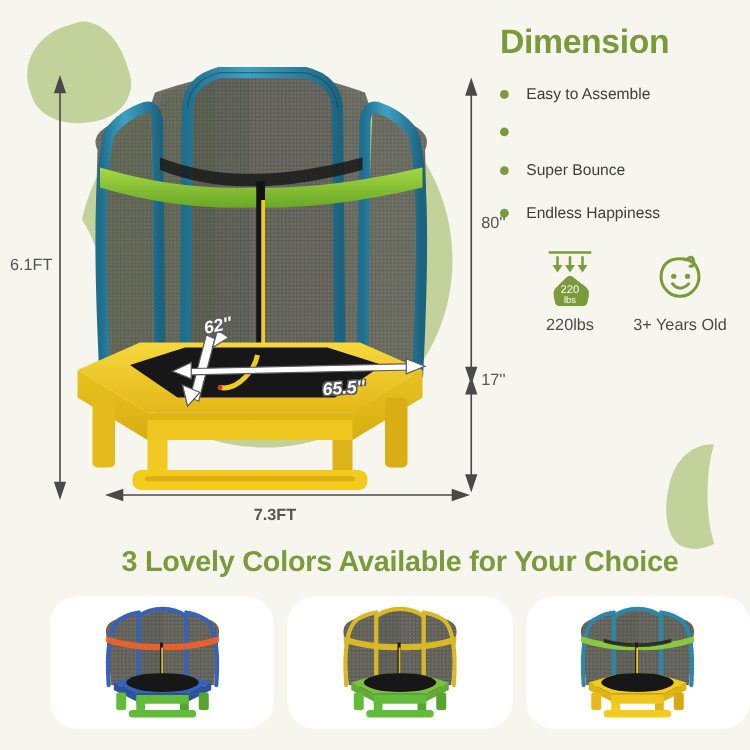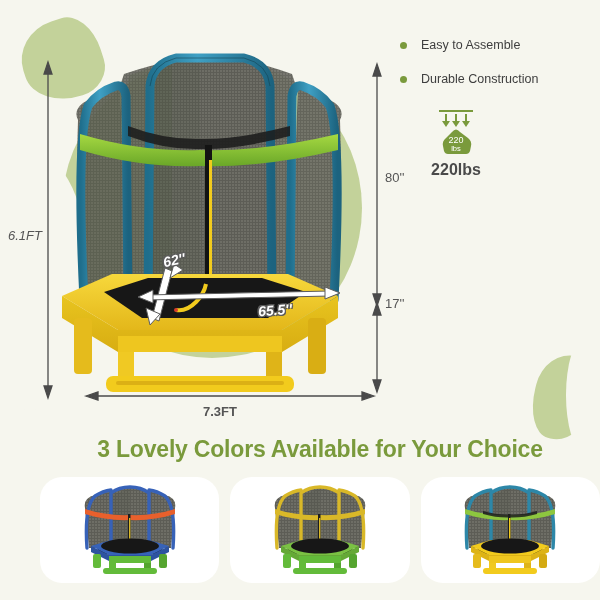--- a/index.html
+++ b/index.html
@@ -53,32 +53,32 @@
   }
   .bullet-dot {
     width:7px; height:7px; border-radius:50%;
     background:#7a9a3c; flex:0 0 auto; margin-right:14px;
   }
   .bullet-label { font-size:12.5px; color:#3e3e3e; }
 
   .badges { display:flex; margin-top:14px; padding-left:12px; }
   .badge { width:88px; text-align:center; }
   .badge-art { height:48px; display:flex; align-items:flex-end; justify-content:center;text-align:right; }
-  .badge-caption { font-size:16px; color:#4a4a4a; margin-top:7px;font-weight:bold; }
+  .badge-caption { font-size:13px; color:#4a4a4a; margin-top:7px; }
 
   
   #product-illustration {
     position:absolute; left:0; top:0; width:400px; height:432px; z-index:3;
   }
 
   
   .dim {
     position:absolute; font-size:13px; color:#555; z-index:6;
   }
-  #dim-height-label { left:8px; top:228px;font-style:italic; }
+  #dim-height-label { left:8px; top:204px; }
   #dim-net-label    { left:385px; top:170px; }
   #dim-frame-label  { left:385px; top:296px; }
   #dim-width-label  { left:203px; top:404px;font-weight:bold; }
 
   .dim-inner {
     position:absolute; z-index:7;
     font-size:14px; font-weight:bold; font-style:italic;
     color:#fff;
     text-shadow:
       -1.2px -1.2px 0 #5c5c5c, 1.2px -1.2px 0 #5c5c5c,
@@ -238,30 +238,38 @@
 
   <div class="dim" id="dim-height-label">6.1FT</div>
   <div class="dim" id="dim-net-label">80''</div>
   <div class="dim" id="dim-frame-label">17''</div>
   <div class="dim" id="dim-width-label">7.3FT</div>
   <div class="dim-inner" id="dim-diag-label">62''</div>
   <div class="dim-inner" id="dim-across-label">65.5''</div>
 
   <div class="info-col">
     <div class="title">
+      <div>Dimension</div>
     </div>
 
     <div class="bullets">
       <div class="bullet-row">
         <span class="bullet-dot"></span>
         <span class="bullet-label">Easy to Assemble</span>
       </div>
       <div class="bullet-row">
         <span class="bullet-dot"></span>
-        <span class="bullet-label">Durable Construction</span>
+      </div>
+      <div class="bullet-row">
+        <span class="bullet-dot"></span>
+        <span class="bullet-label">Super Bounce</span>
+      </div>
+      <div class="bullet-row">
+        <span class="bullet-dot"></span>
+        <span class="bullet-label">Endless Happiness</span>
       </div>
     </div>
 
     <div class="badges">
       <div class="badge">
         <div class="badge-art">
           <svg width="50" height="46" viewBox="0 0 50 46">
             <line x1="8" y1="3" x2="42" y2="3" stroke="#7a9a3c" stroke-width="2"></line>
             <g stroke="#7a9a3c" stroke-width="2" fill="none">
               <line x1="15" y1="6" x2="15" y2="15"></line>
@@ -274,20 +282,32 @@
               <polygon points="35,19 31,13 39,13"></polygon>
             </g>
             <path d="M21 24 q4 -5 8 0 l8 6 q4 3 3 8 l-1 5 q-1 3 -4 3 l-18 0 q-3 0 -4 -3 l-1 -5 q-1 -5 3 -8 z" fill="#7a9a3c"></path>
             <text x="25" y="35" font-family="Liberation Sans, sans-serif" font-size="9" fill="#ffffff" text-anchor="middle">220</text>
             <text x="25" y="43" font-family="Liberation Sans, sans-serif" font-size="7.5" fill="#ffffff" text-anchor="middle">lbs</text>
           </svg>
         </div>
         <div class="badge-caption">220lbs</div>
       </div>
 
+      <div class="badge">
+        <div class="badge-art">
+          <svg width="46" height="46" viewBox="0 0 46 46">
+            <path d="M23 8 q13 0 15 12 q1 8 -4 13 q-4 5 -11 5 q-7 0 -11 -5 q-5 -5 -4 -13 q2 -12 15 -12 z" fill="none" stroke="#7a9a3c" stroke-width="2.4"></path>
+            <path d="M28 9 q5 -5 6 1 q1 4 -3 4" fill="none" stroke="#7a9a3c" stroke-width="2.4" stroke-linecap="round"></path>
+            <circle cx="18" cy="22" r="2.1" fill="#7a9a3c"></circle>
+            <circle cx="29" cy="22" r="2.1" fill="#7a9a3c"></circle>
+            <path d="M17 28 q6 7 13 0" fill="none" stroke="#7a9a3c" stroke-width="2.4" stroke-linecap="round"></path>
+          </svg>
+        </div>
+        <div class="badge-caption">3+ Years Old</div>
+      </div>
     </div>
   </div>
 </div>
 
 <div class="bottom-section">
   <div class="subtitle">3 Lovely Colors Available for Your Choice</div>
 
   <div class="variants">
 
     <div class="variant-card">

